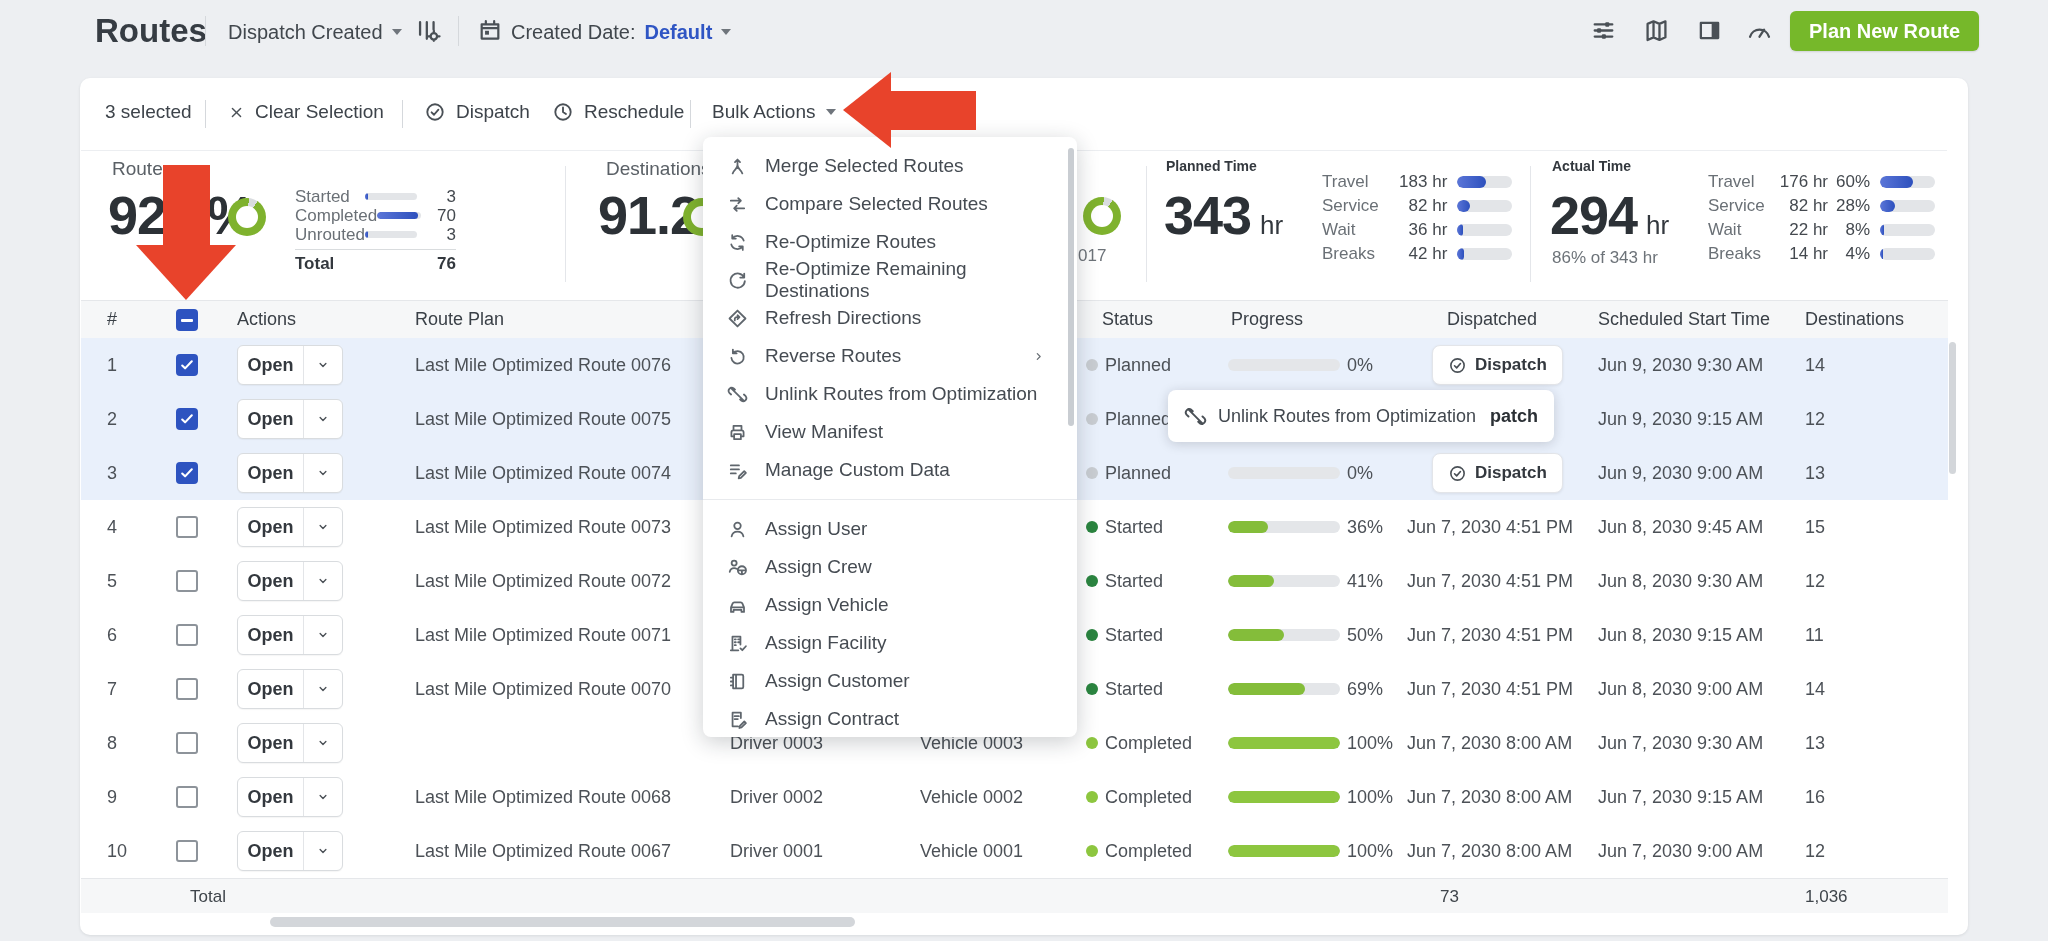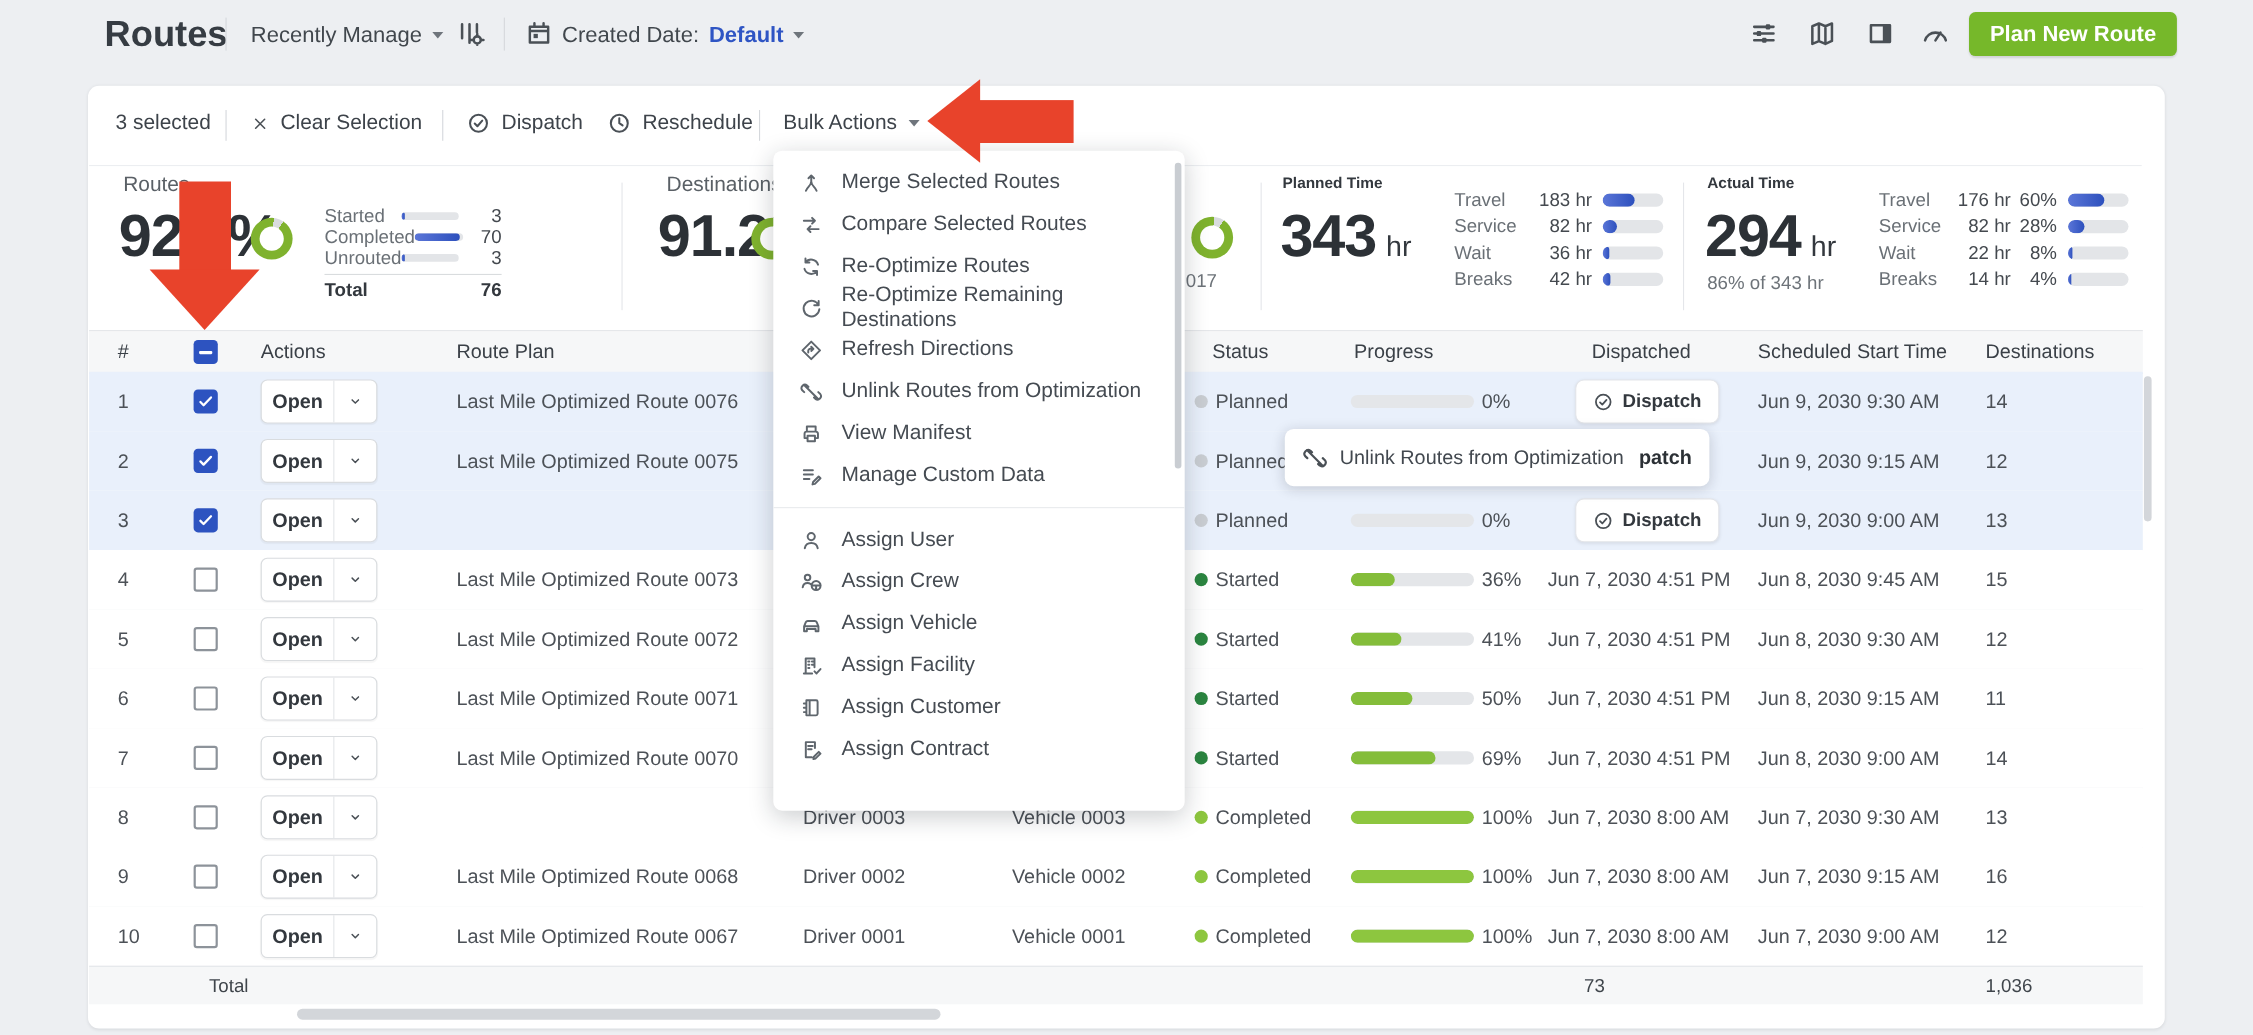--- a/index.html
+++ b/index.html
@@ -104,21 +104,21 @@
 </style>
 </head>
 <body>
 
 <div id="app">
 
   <div class="abs hdr-title nowrap">Routes</div>
   <div class="abs vdiv" style="left:205px;top:16px;height:30px;"></div>
 
   <div class="abs hdr-item" style="left:228px;top:18px;height:28px;">
-    <span>Recently Manage</span>
+    <span>Dispatch Created</span>
     <span class="caret"></span>
   </div>
   <span class="abs icon" style="left:414px;top:17px;width:27px;height:27px;">
       <svg viewBox="0 0 20 20" fill="none" stroke="currentColor" stroke-width="1.7" stroke-linecap="round" stroke-linejoin="round">
         <path d="M4.5 3.8v9.4M9.5 3.8v12.4M14.5 3.8v5.4M14.7 16.7a2.4 2.4 0 1 0 0-4.8 2.4 2.4 0 0 0 0 4.8ZM14.7 11v-.9M14.7 17.6v-.9M11.4 14.3h-.9M18.9 14.3H18"></path>
       </svg>
     </span>
   <div class="abs vdiv" style="left:458px;top:16px;height:30px;"></div>
   <span class="abs icon" style="left:477px;top:17px;width:26px;height:26px;">
       <svg viewBox="0 0 20 20" fill="none" stroke="currentColor" stroke-width="1.7" stroke-linecap="round" stroke-linejoin="round">
@@ -405,20 +405,21 @@
           </svg></span>
         <span class="openbtn" style="left:156px">
           <span class="lab">Open</span>
           <span class="sep"></span>
           <span class="chev">
             <svg viewBox="0 0 20 20" fill="none" stroke="currentColor" stroke-width="1.7" stroke-linecap="round" stroke-linejoin="round">
               <path d="M6.4 8.2 10 11.8l3.6-3.6"></path>
             </svg>
           </span>
         </span>
+        <span class="cell" style="left:334px">Last Mile Optimized Route 0074</span>
         <span class="dot" style="left:1005px;background:#c9cdd2"></span>
         <span class="cell" style="left:1024px">Planned</span>
         <span class="pbar" style="left:1147px">
           <i style="width:0%;background:#84bd3a"></i>
         </span>
         <span class="cell" style="left:1266px">0%</span>
         <span class="dispatchbtn" style="left:1351px">
           <span class="icon">
             <svg viewBox="0 0 20 20" fill="none" stroke="currentColor" stroke-width="1.7" stroke-linecap="round" stroke-linejoin="round">
               <path d="M10 17a7 7 0 1 0 0-14 7 7 0 0 0 0 14ZM6.9 10.3l2.2 2.2 4-4.6"></path>
@@ -640,20 +641,33 @@
         <span class="lbl">Re-Optimize Remaining Destinations</span>
       </div>
       <div class="mi">
         <span class="icon">
           <svg viewBox="0 0 20 20" fill="none" stroke="currentColor" stroke-width="1.7" stroke-linecap="round" stroke-linejoin="round">
             <path d="M10 2.4 17.6 10 10 17.6 2.4 10Z"></path>
             <path d="M7.4 11.8v-1.2a1.9 1.9 0 0 1 1.9-1.9h2.4M10 6.9l1.9 1.8L10 10.5"></path>
           </svg>
         </span>
         <span class="lbl">Refresh Directions</span>
+      </div>
+      <div class="mi">
+        <span class="icon">
+          <svg viewBox="0 0 20 20" fill="none" stroke="currentColor" stroke-width="1.7" stroke-linecap="round" stroke-linejoin="round">
+            <path d="M5.6 7A5.9 5.9 0 1 1 4.2 11.4M5.6 7V3.4M5.6 7h3.6"></path>
+          </svg>
+        </span>
+        <span class="lbl">Reverse Routes</span>
+        <span class="icon sub-arrow">
+          <svg viewBox="0 0 20 20" fill="none" stroke="currentColor" stroke-width="1.7" stroke-linecap="round" stroke-linejoin="round">
+            <path d="M8.4 6.2l3.8 3.8-3.8 3.8"></path>
+          </svg>
+        </span>
       </div>
       <div class="mi">
         <span class="icon">
           <svg viewBox="0 0 20 20" fill="none" stroke="currentColor" stroke-width="1.7" stroke-linecap="round" stroke-linejoin="round">
             <path d="M7.6 5.4 6.4 4.2a3 3 0 0 0-4.2 4.2L3.9 10M12.4 14.6l1.2 1.2a3 3 0 0 0 4.2-4.2L16.1 10M3.6 3.6l12.8 12.8"></path>
           </svg>
         </span>
         <span class="lbl">Unlink Routes from Optimization</span>
       </div>
       <div class="mi">

